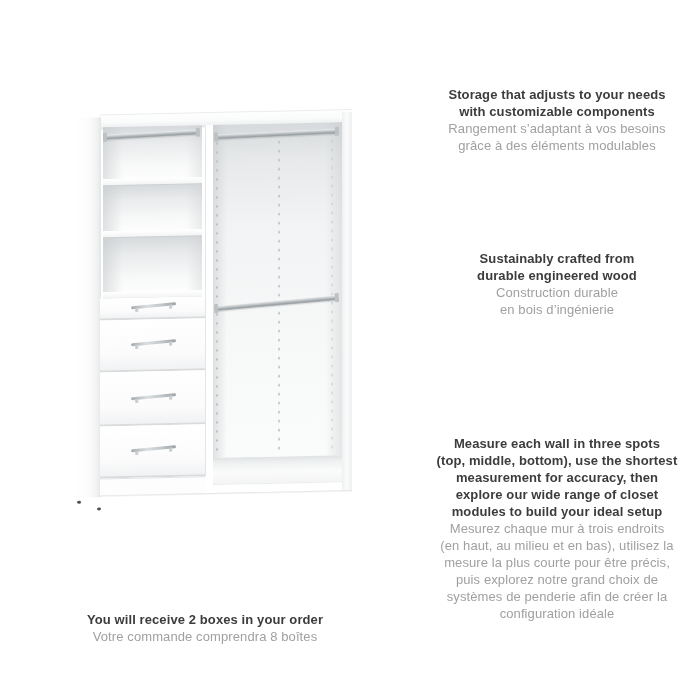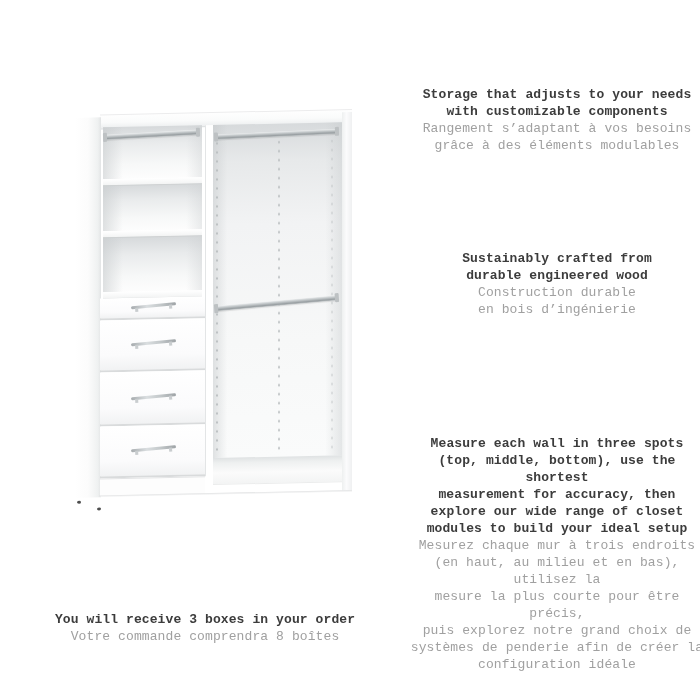--- a/index.html
+++ b/index.html
@@ -1,17 +1,17 @@
 <!DOCTYPE html>
 <html style="--text-primary: #3c3c3c; --text-secondary: #a0a0a0;"><head>
 <meta charset="utf-8">
 <style>
   html,body{margin:0;padding:0;background:#fff;}
   .stage{position:relative;width:700px;height:700px;background:#fff;overflow:hidden;
-         font-family:Liberation Mono, monospace;}
+         font-family:Liberation Sans, sans-serif;}
 
   
   .feature{position:absolute;left:407px;width:300px;text-align:center;}
   .boxes-note{position:absolute;left:30px;top:611px;width:350px;text-align:center;}
   .en{white-space:pre-line;color:var(--text-primary,#3c3c3c);font-size:13px;font-weight:700;
       line-height:17px;margin:0;letter-spacing:.1px;}
   .fr{white-space:pre-line;color:var(--text-secondary,#a0a0a0);font-size:13px;font-weight:400;
       line-height:17px;margin:0;letter-spacing:.1px;}
   .feature-1{top:86px;} .feature-2{top:250px;} .feature-3{top:435px;}
 
@@ -151,17 +151,17 @@
 modules to build your ideal setup</p>
     <p class="fr">Mesurez chaque mur à trois endroits
 (en haut, au milieu et en bas), utilisez la
 mesure la plus courte pour être précis,
 puis explorez notre grand choix de
 systèmes de penderie afin de créer la
 configuration idéale</p>
   </div>
 
   <div class="boxes-note">
-    <p class="en">You will receive 3 boxes in your order</p>
+    <p class="en">You will receive 2 boxes in your order</p>
     <p class="fr">Votre commande comprendra 8 boîtes</p>
   </div>
 
 </div>
 
 </body></html>

